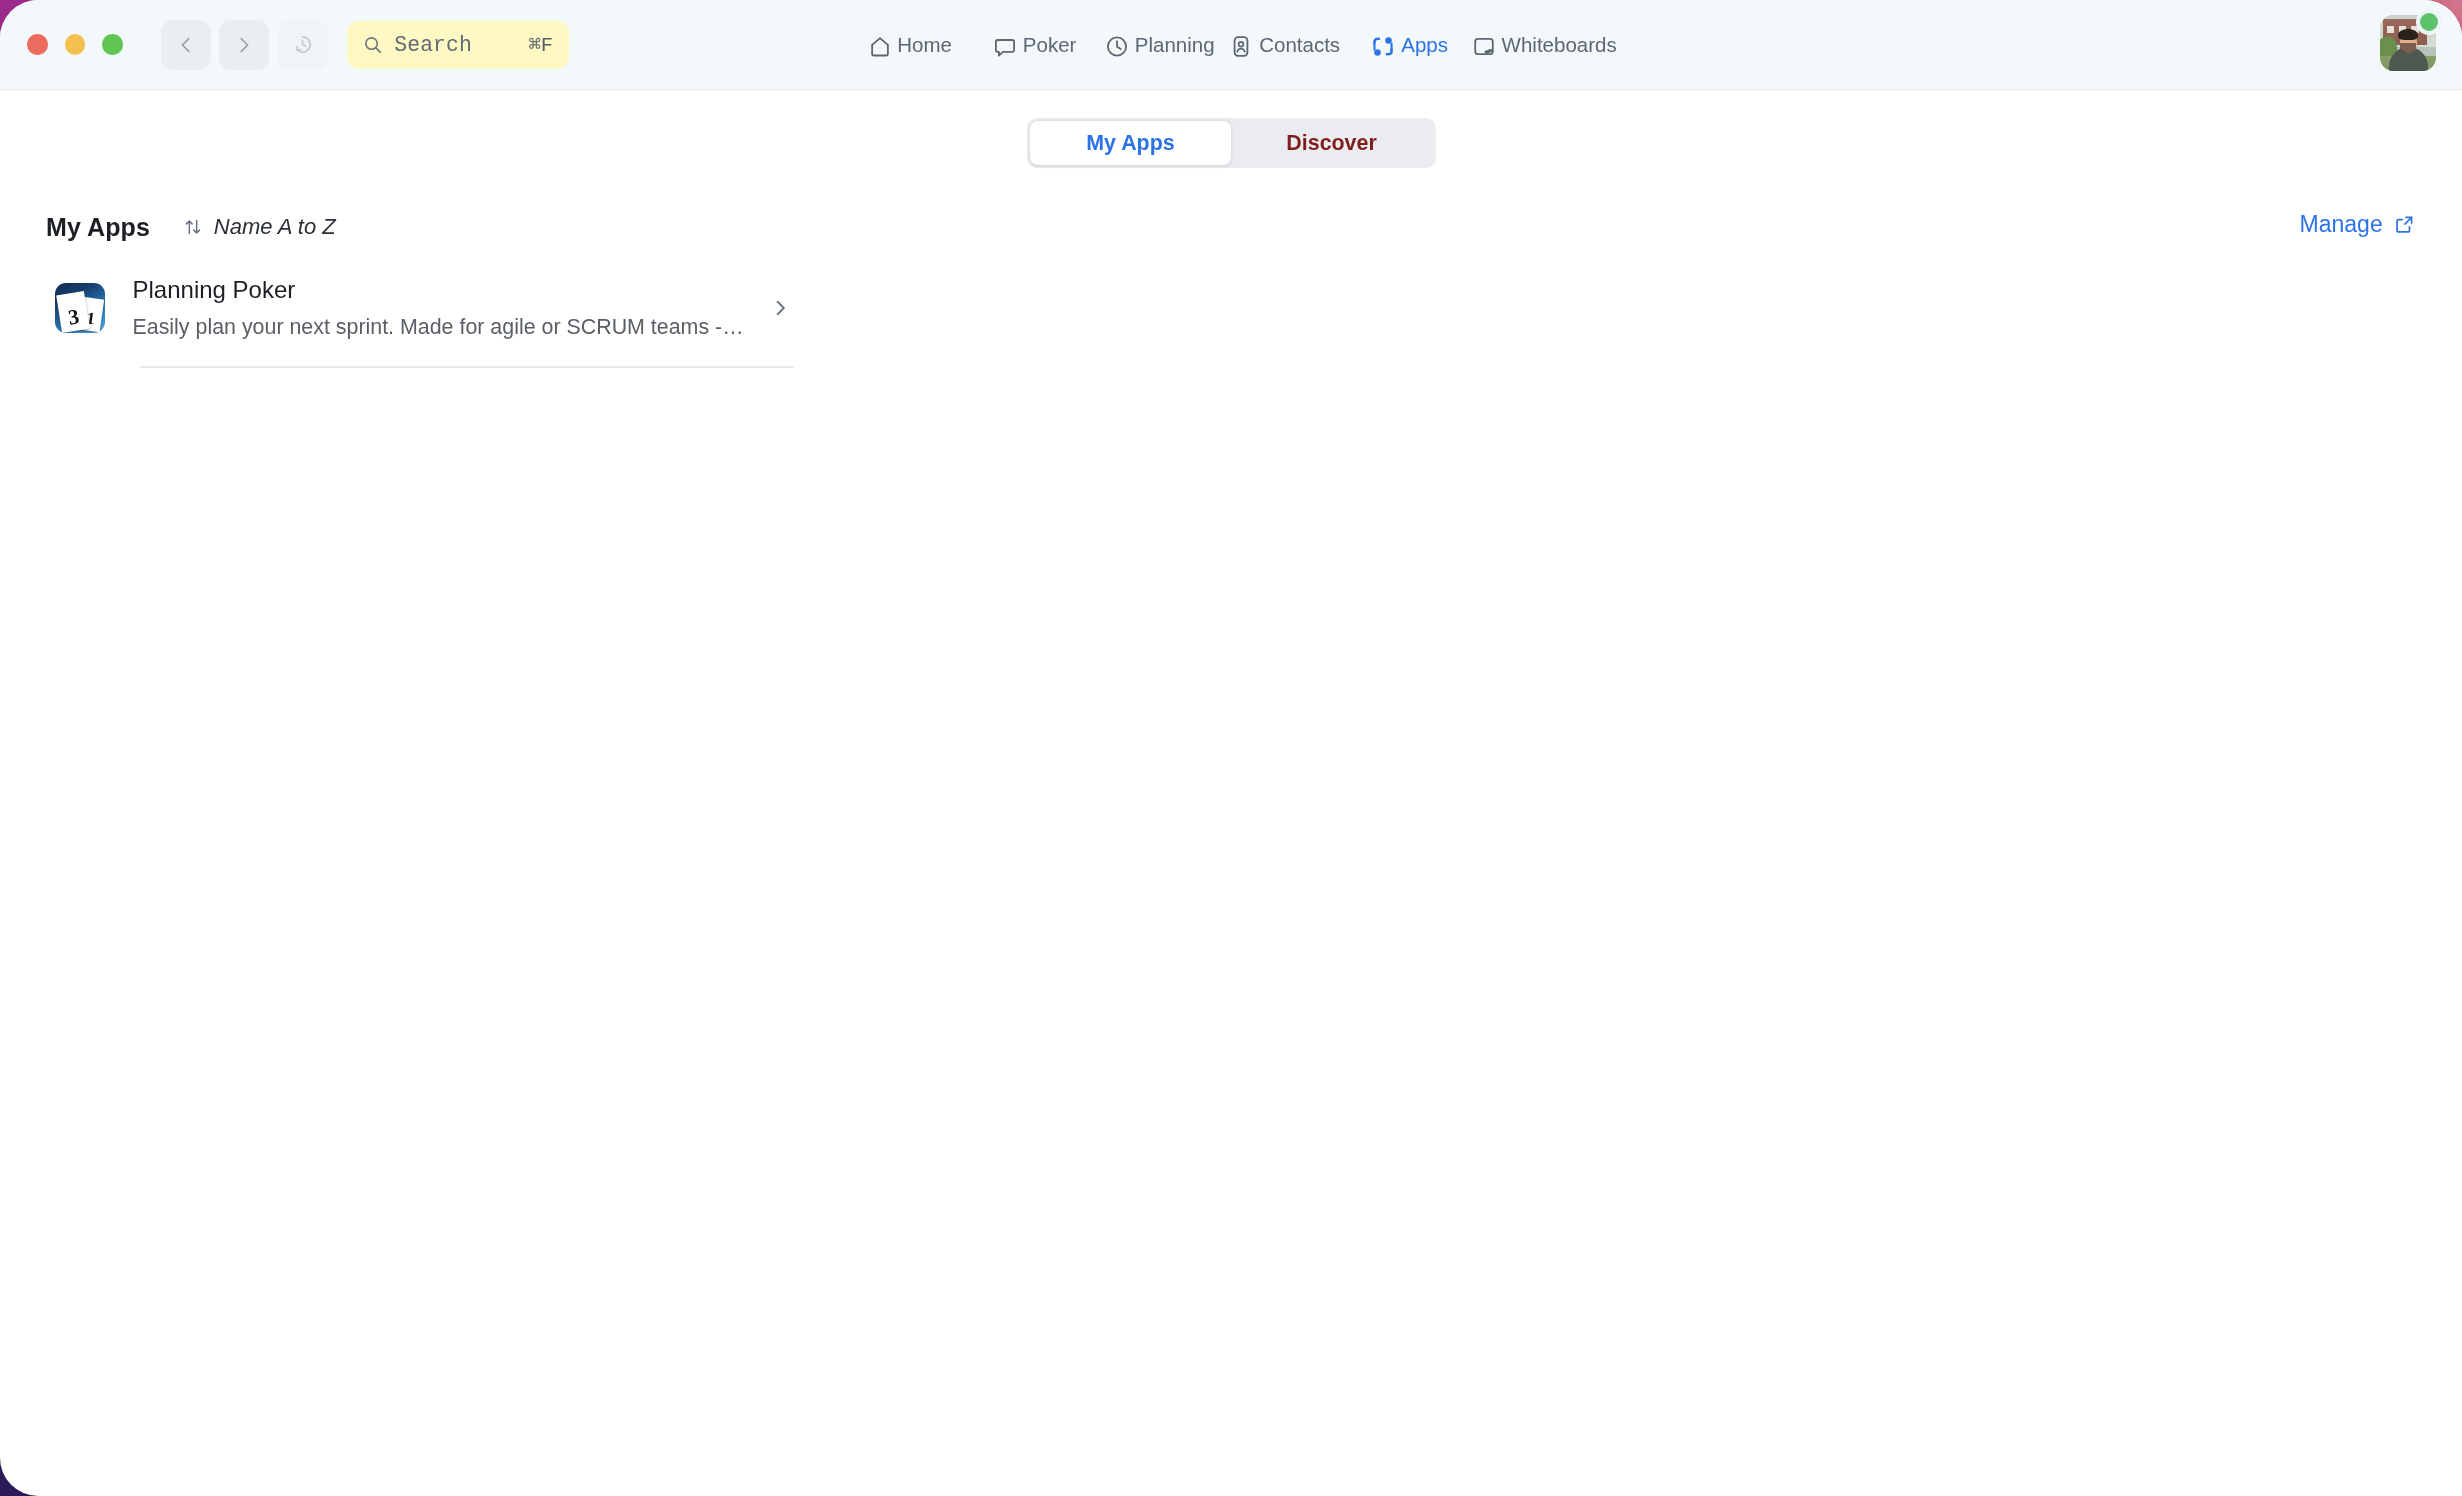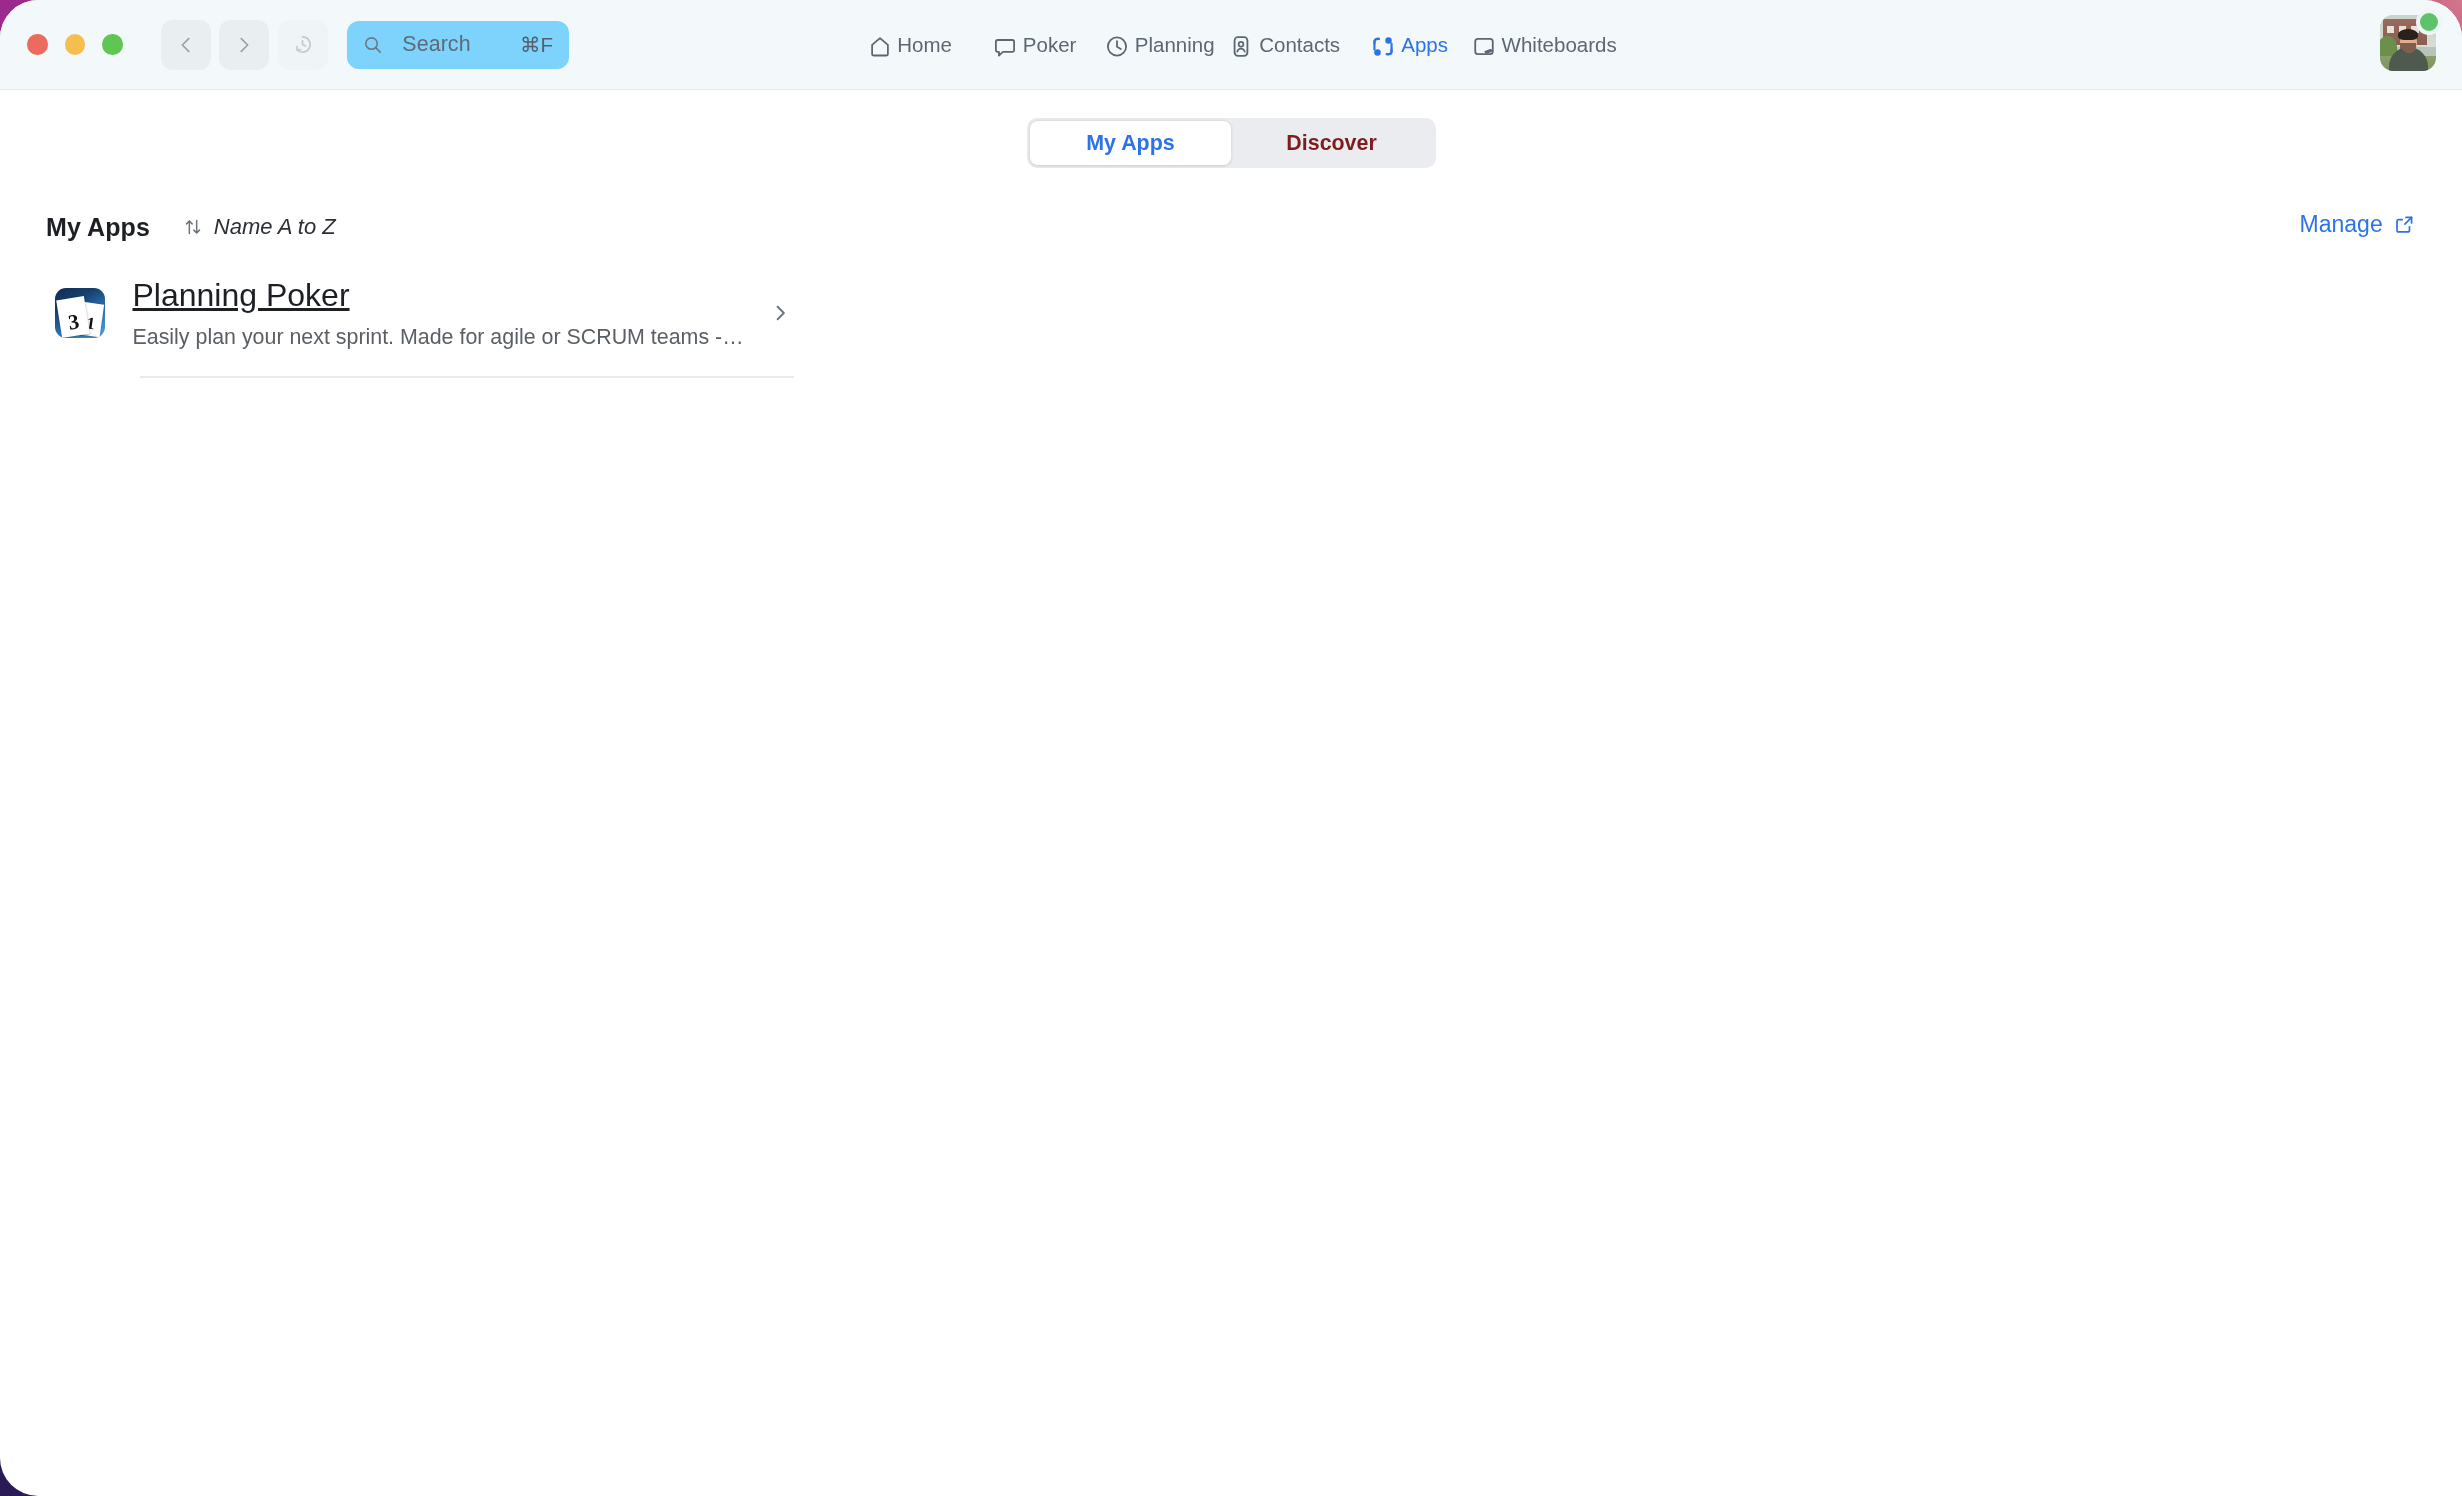--- a/index.html
+++ b/index.html
@@ -70,25 +70,26 @@
   }
   .navbtn.ghost { background: #eff4f6; }
   .navbtn svg { display: block; }
 
   
   .searchbox {
     margin-left: 19px;
     width: 222px;
     height: 48px;
     border-radius: 12px;
-    background: #7dd3fc;
+    background: #fef9c3;
     display: flex;
     align-items: center;
     padding: 0 15.4px;
-    gap: 19px;
+    gap: 11px;
+    font-family: Liberation Mono, monospace;
   }
   .search-ph {
     flex: 1;
     font-size: 21.4px;
     color: #5f6a75;
     letter-spacing: 0.1px;
   }
   .search-kbd {
     font-size: 20.5px;
     color: #545f6b;
@@ -272,24 +273,23 @@
     padding-bottom: 0.9px;
   }
 
   .appmeta {
     margin-left: 28px;
     flex: 1 1 auto;
     min-width: 0;
     max-width: 616px;
   }
   .appname {
-    font-size: 32px;
+    font-size: 24px;
     color: #1c1f24;
     line-height: 1.25;
-    text-decoration: underline;
   }
   .appdesc {
     margin-top: 10.3px;
     font-size: 21.4px;
     color: #5a5f66;
     white-space: nowrap;
     overflow: hidden;
     text-overflow: ellipsis;
   }
   .approw .chev {

